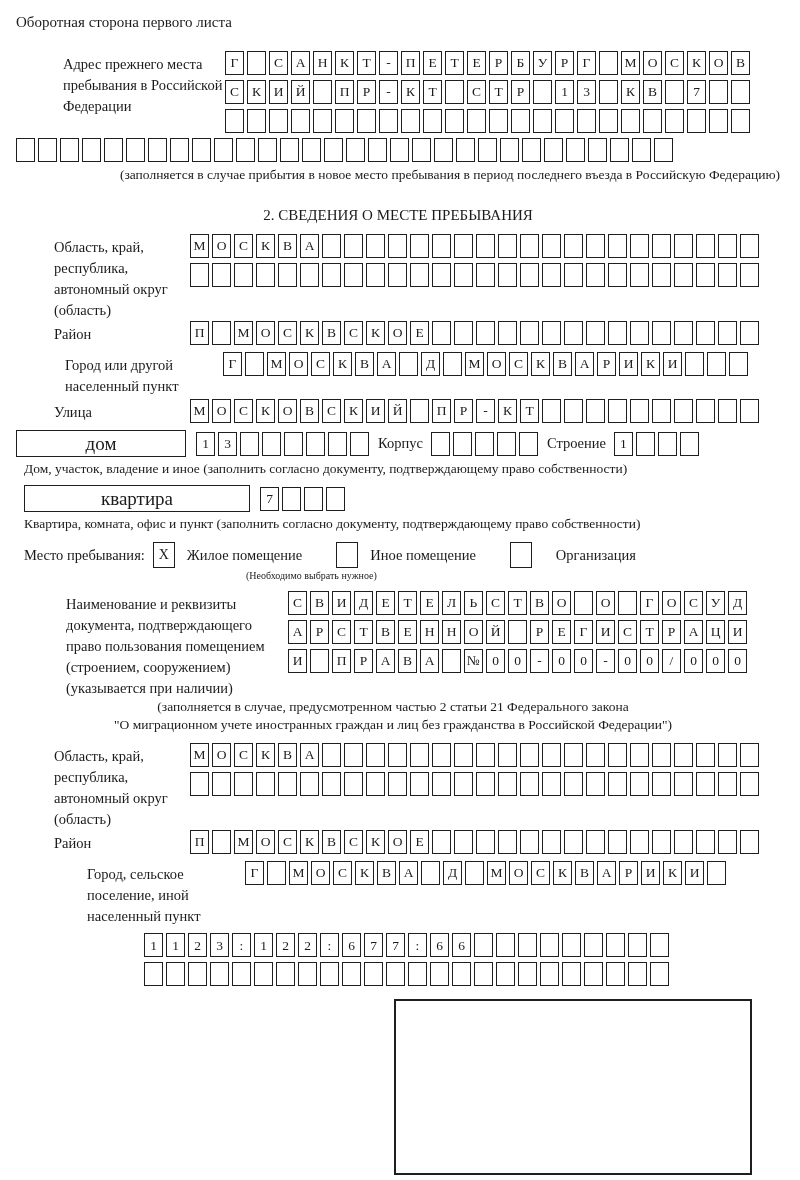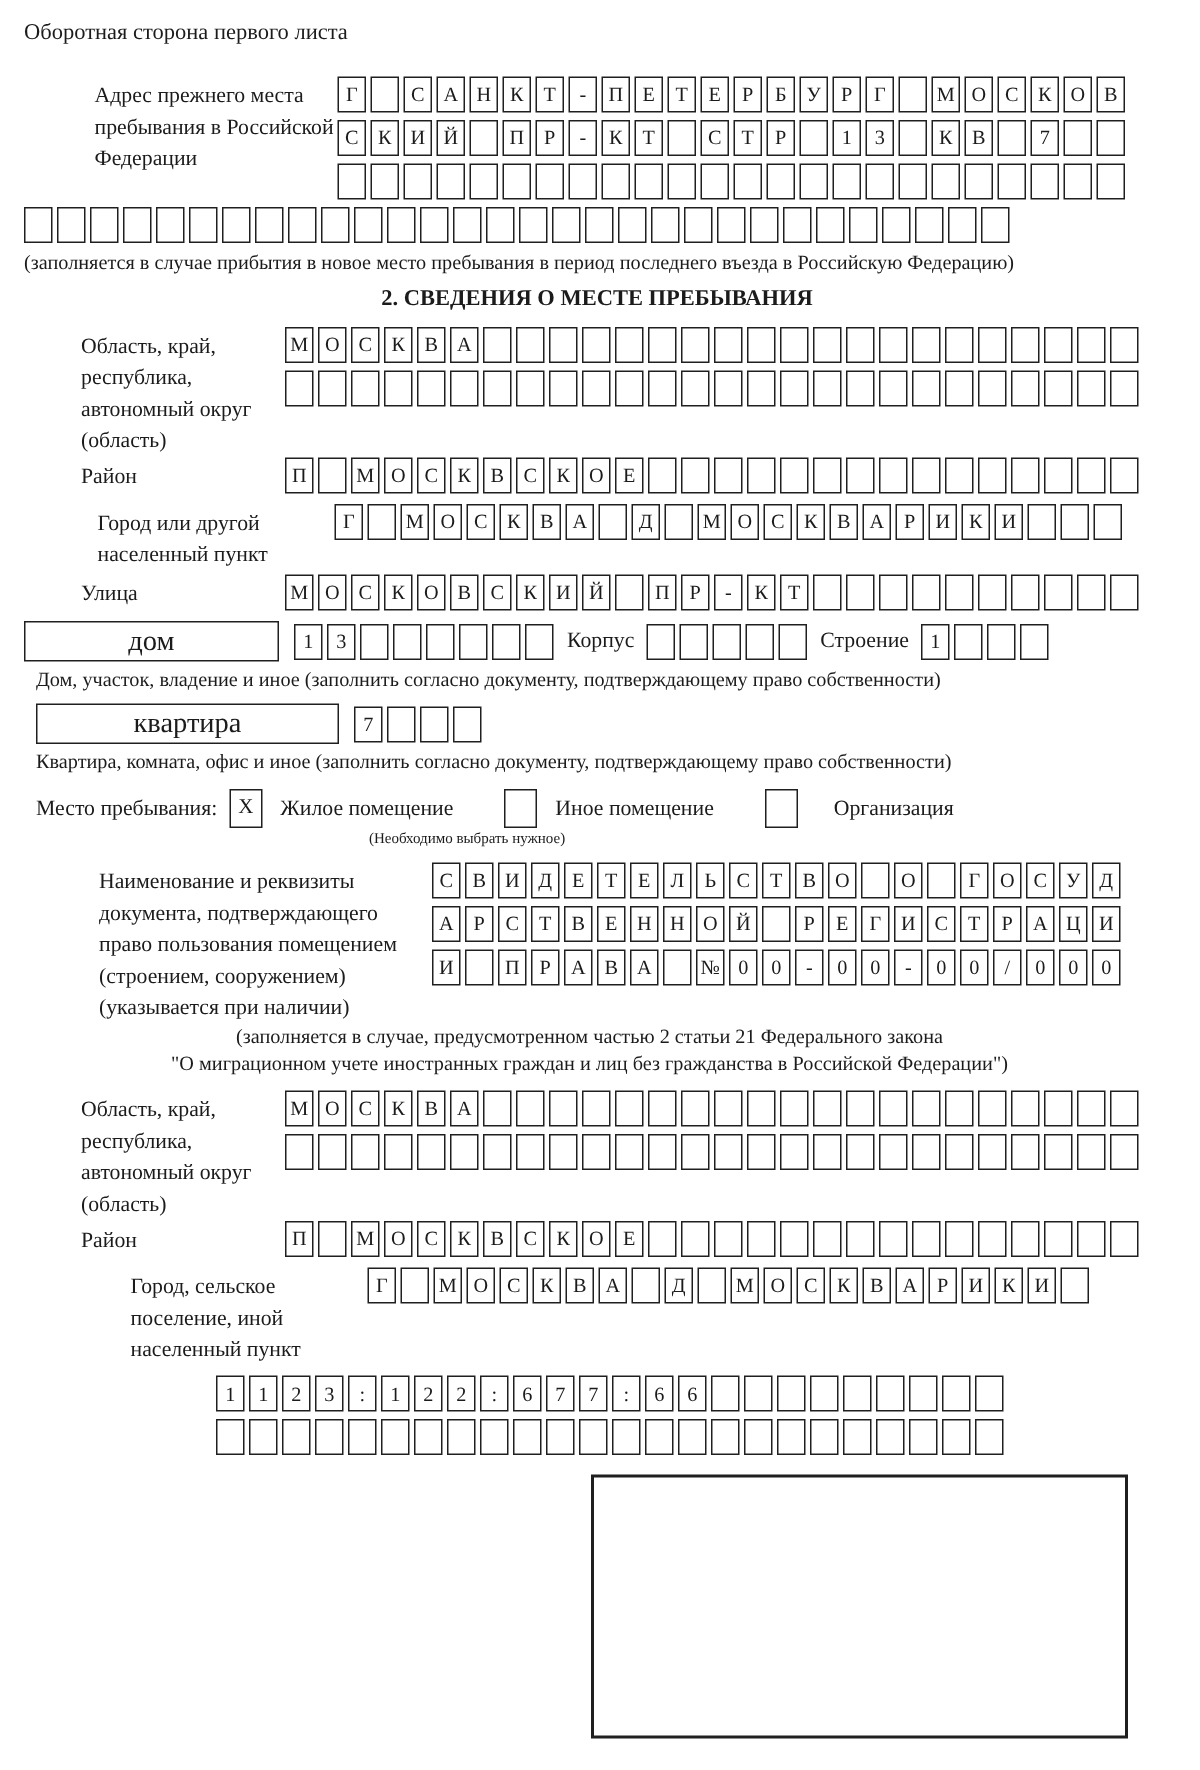--- a/index.html
+++ b/index.html
@@ -20,26 +20,26 @@
   .cellrow { display: flex; flex-wrap: nowrap; margin-bottom: 5px; }
   .cell {
     width: 19px; height: 24px; border: 1.5px solid #1f1f1f; margin-right: 3px;
     display: flex; align-items: center; justify-content: center;
     font-size: 13.5px; line-height: 1; flex: 0 0 auto; background: #fff;
   }
 
   .w162 { width: 162px; } .w136 { width: 136px; } .w158 { width: 158px; }
   .w222 { width: 222px; } .w142 { width: 142px; }
 
-  .note { font-size: 13.5px; text-align: left; margin: 4px 20px 8px 0; }
-  .sect-title { font-size: 15px; font-weight: bold; text-align: center; margin: 7px 20px 10px 0; }
+  .note { font-size: 13.5px; text-align: right; margin: 4px 20px 24px 0; }
+  .sect-title { font-size: 15px; font-weight: normal; text-align: center; margin: 7px 20px 10px 0; }
 
   .houserow { display: flex; align-items: center; margin: 2px 0 4px 0; }
   .widebox { border: 1.5px solid #1f1f1f; height: 27px; display: flex; align-items: center; justify-content: center; font-size: 19px; margin-right: 10px; }
-  .wb170 { width: 170px; } .wb200 { width: 202px; margin-left: 8px; }
+  .wb170 { width: 170px; } .wb200 { width: 226px; margin-left: 8px; }
   .inline-lbl { font-size: 14.5px; margin: 0 8px 0 6px; }
   .caption { font-size: 13.5px; margin: 2px 0 8px 8px; }
 
   .stayrow { display: flex; align-items: center; margin: 10px 0 2px 8px; font-size: 14.5px; }
   .chk { width: 22px; height: 26px; border: 1.5px solid #1f1f1f; margin: 0 12px 0 8px;
          display: flex; align-items: center; justify-content: center; font-size: 14px; flex: 0 0 auto; }
   .opt-label { margin-right: 26px; }
   .stay-note { font-size: 10px; margin: 2px 0 10px 230px; }
 
   .subhead { font-size: 15px; font-weight: bold; text-align: center; margin: 14px 30px 10px 0; }
@@ -365,21 +365,21 @@
 
   <div class="houserow">
     <div class="widebox wb200">квартира</div>
     <div class="cellrow" style="margin-bottom:0">
         <div class="cell">7</div>
         <div class="cell"></div>
         <div class="cell"></div>
         <div class="cell"></div>
       </div>
   </div>
-  <div class="caption">Квартира, комната, офис и иное (заполнить согласно документу, подтверждающему право собственности)</div>
+  <div class="caption">Квартира, комната, офис и пункт (заполнить согласно документу, подтверждающему право собственности)</div>
 
   <div class="stayrow">
     <span>Место пребывания:</span>
     <span class="chk">X</span>
     <span class="opt-label">Жилое помещение</span>
     <span class="chk"></span>
     <span class="opt-label">Иное помещение</span>
     <span class="chk" style="margin-right:24px"></span>
     <span class="opt-label">Организация</span>
   </div>

